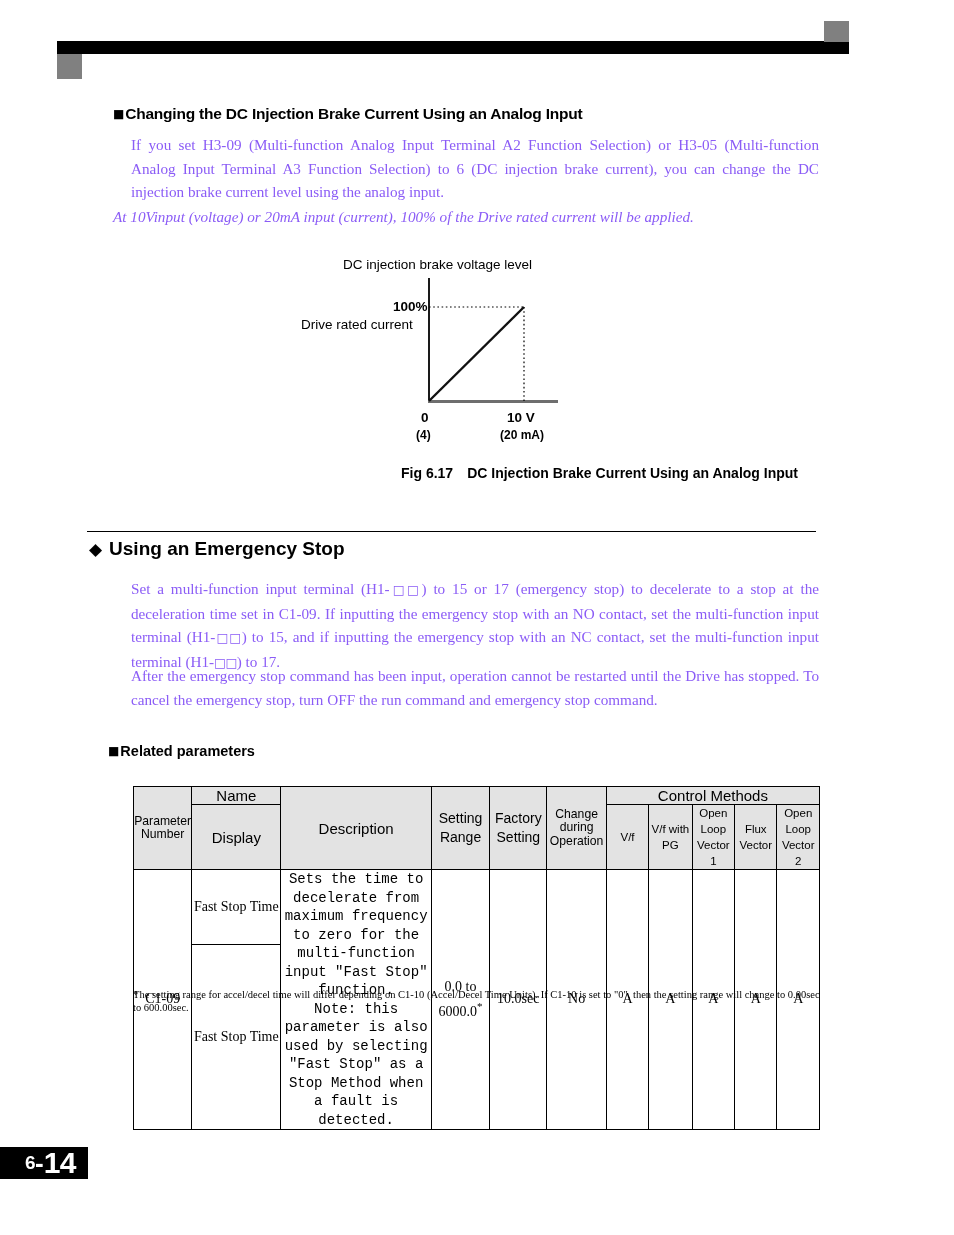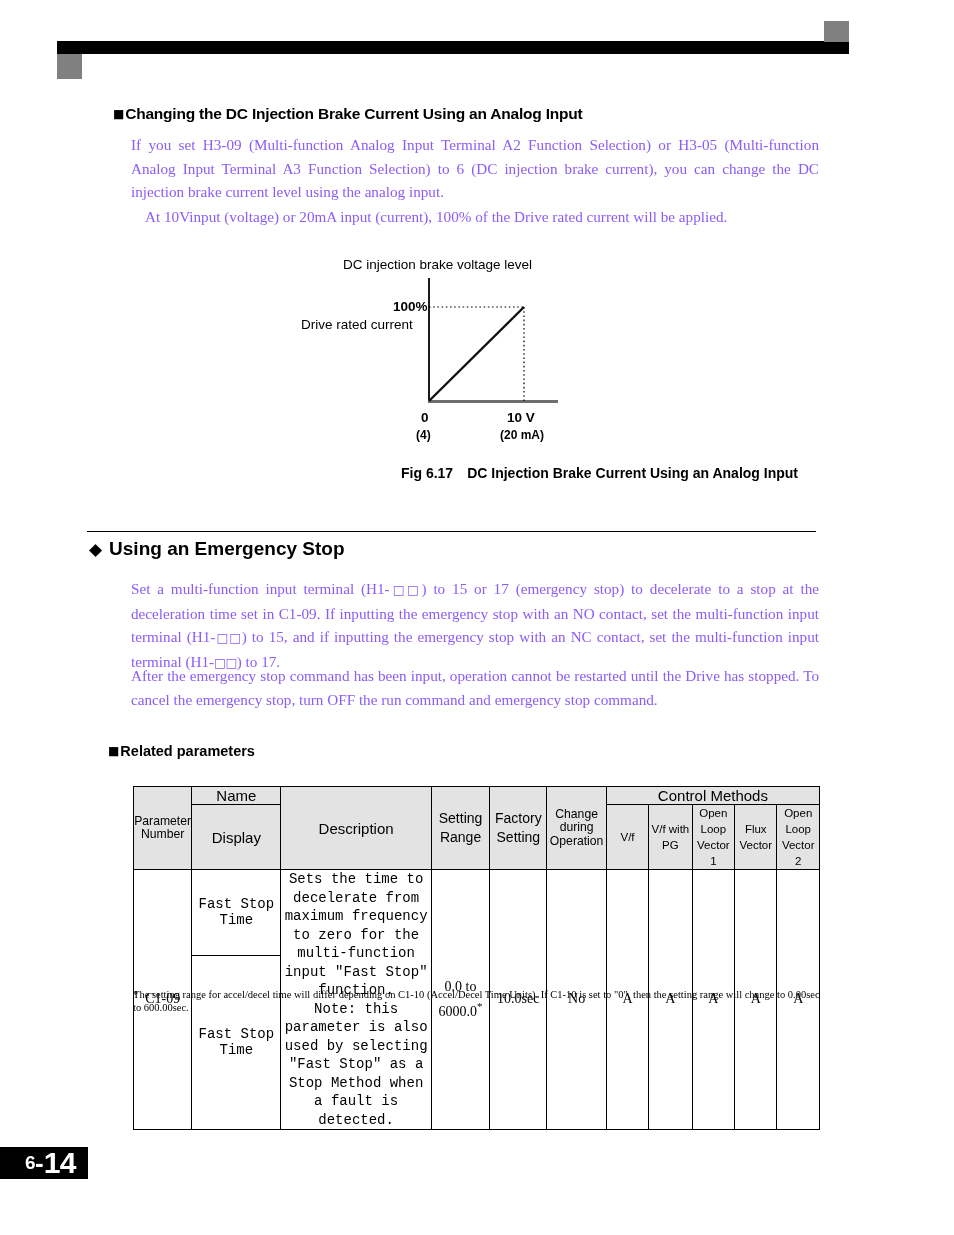--- a/index.html
+++ b/index.html
@@ -62,21 +62,21 @@
 
   .para {
     position: absolute;
     font-size: 15.2px;
     line-height: 23.5px;
     text-align: justify;
     text-justify: inter-word;
     color: #8b5cf6;
   }
   .para-1 { left: 131px; top: 133px; width: 688px; }
-  .para-2 { left: 145px; top: 205px; width: 688px; }
+  .para-2 { left: 113px; top: 205px; width: 688px; font-style: italic; }
   .para-3 { left: 131px; top: 577px; width: 688px; }
   .para-4 { left: 131px; top: 664px; width: 688px; }
 
   .boxsym {
     font-family: "DejaVu Sans", sans-serif;
     font-size: 12.5px;
     letter-spacing: -0.5px;
   }
 
   
@@ -244,21 +244,21 @@
   .hd-lg { font-size: 15px; line-height: 17px; }
   .hd-md { font-size: 14px; line-height: 19px; }
   .hd-cm { font-size: 15px; }
   .hd-cmsub { font-size: 11.5px; line-height: 16px; }
   .cell {
     font-family: "Liberation Serif", "DejaVu Serif", serif;
     font-size: 14px;
     line-height: 18.5px;
   }
   .cell-name {
-    font-family: Liberation Mono, monospace;
+    font-family: Liberation Serif, serif;
     font-size: 14px;
     padding: 2px 3px;
     margin-top: 33px;
   }
   .cell-desc {
     font-family: Liberation Mono, monospace;
     font-size: 14px;
     line-height: 18.5px;
     text-align: left;
     padding: 3px 6px;

